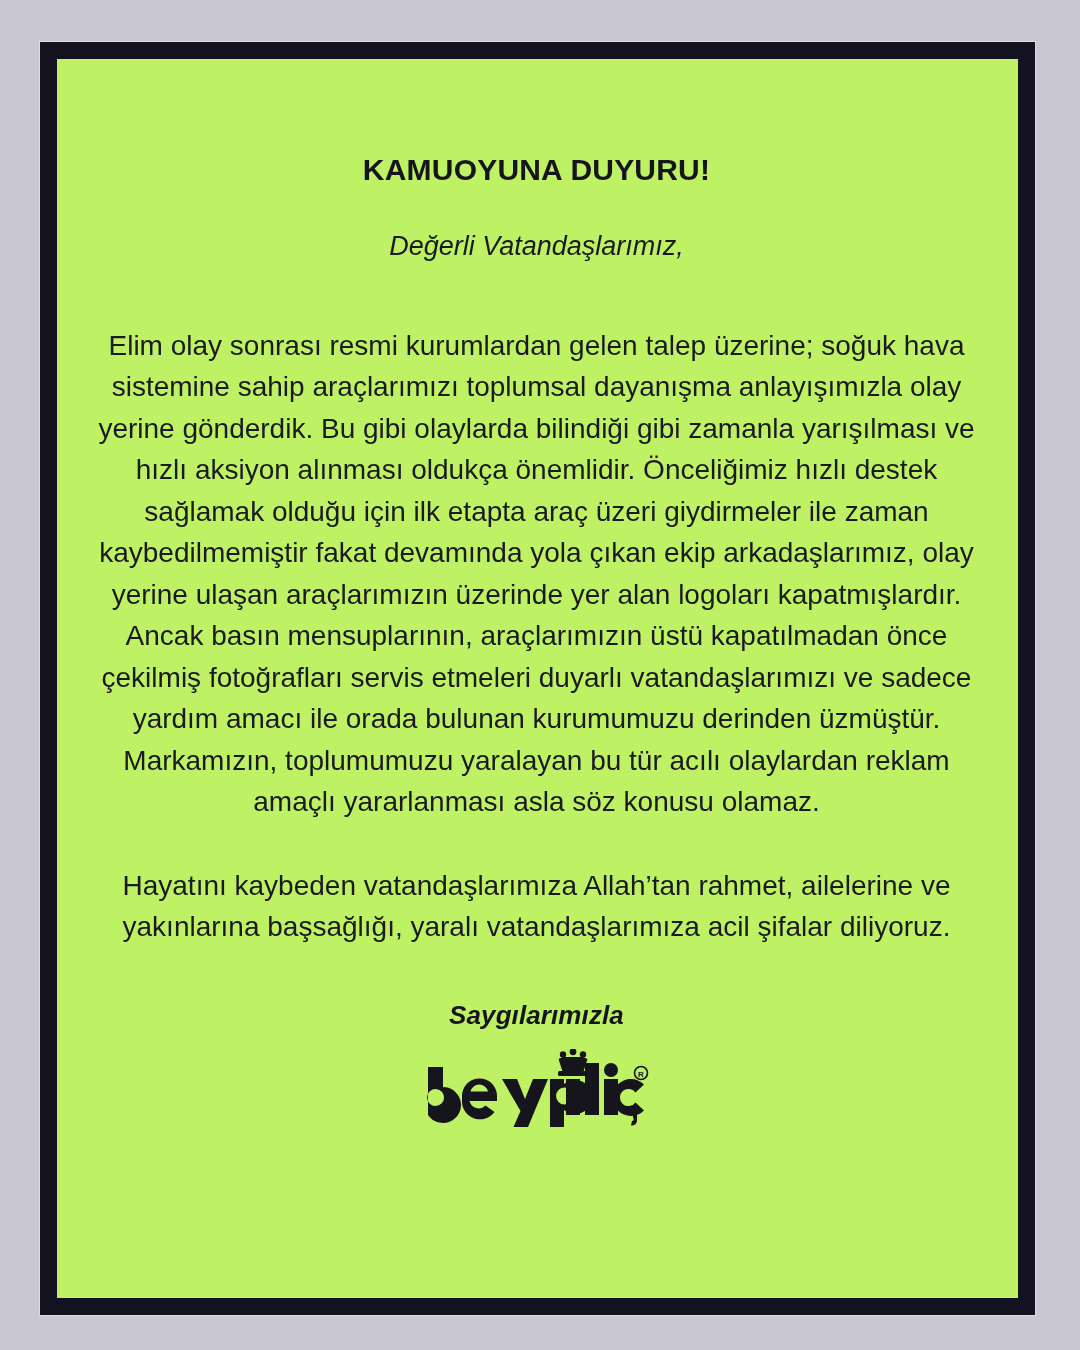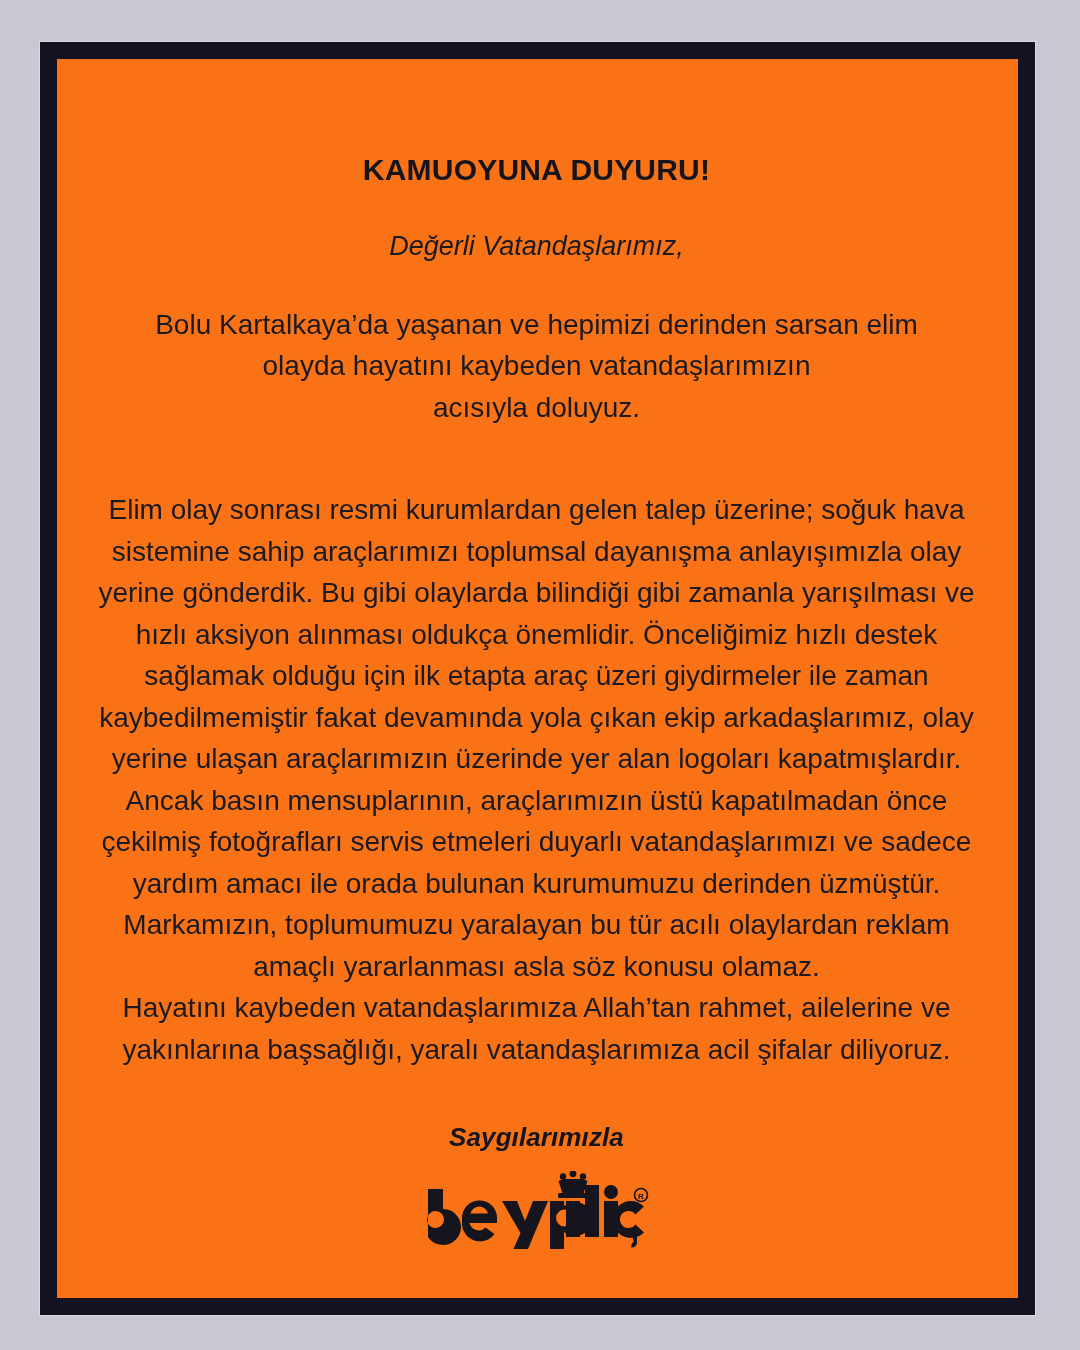--- a/index.html
+++ b/index.html
@@ -33,21 +33,21 @@
     background: #c9c8d3;
     box-shadow: 0 0 0 1px rgba(255,255,255,0.35);
   }
 
   .inner {
     position: absolute;
     left: 0;
     top: 0;
     right: 0;
     bottom: 0;
-    background: #f97316;
+    background: #bef264;
     box-sizing: border-box;
     padding: 48px 24px 20px 22px;
     display: flex;
     flex-direction: column;
     align-items: center;
   }
 
   .announce-title {
     font-size: 30px;
     font-weight: bold;
@@ -74,21 +74,21 @@
     color: #1b1a22;
     text-align: center;
     line-height: 41.5px;
     max-width: 880px;
     margin: 0;
     white-space: pre-line;
   }
 
   .para-gap-1 { margin-top: 40px; }
   .para-gap-2 { margin-top: 61px; }
-  .para-gap-3 { }
+  .para-gap-3 { margin-top: 42px; }
 
   .signoff {
     font-size: 26px;
     font-weight: bold;
     color: #16151d;
     text-align: center;
     margin-top: 52px;
     letter-spacing: 0.1px;
     font-style: italic;
   }
@@ -109,23 +109,20 @@
 
 <div class="poster">
 
   <div class="frame">
     <div class="inner">
 
       <h1 class="announce-title">KAMUOYUNA DUYURU!</h1>
 
       <p class="salutation">Değerli Vatandaşlarımız,</p>
 
-      <p class="body-para para-gap-1">Bolu Kartalkaya’da yaşanan ve hepimizi derinden sarsan elim
-olayda hayatını kaybeden vatandaşlarımızın
-acısıyla doluyuz.</p>
 
       <p class="body-para para-gap-2">Elim olay sonrası resmi kurumlardan gelen talep üzerine; soğuk hava sistemine sahip araçlarımızı toplumsal dayanışma anlayışımızla olay yerine gönderdik. Bu gibi olaylarda bilindiği gibi zamanla yarışılması ve hızlı aksiyon alınması oldukça önemlidir. Önceliğimiz hızlı destek sağlamak olduğu için ilk etapta araç üzeri giydirmeler ile zaman kaybedilmemiştir fakat devamında yola çıkan ekip arkadaşlarımız, olay yerine ulaşan araçlarımızın üzerinde yer alan logoları kapatmışlardır. Ancak basın mensuplarının, araçlarımızın üstü kapatılmadan önce çekilmiş fotoğrafları servis etmeleri duyarlı vatandaşlarımızı ve sadece yardım amacı ile orada bulunan kurumumuzu derinden üzmüştür. Markamızın, toplumumuzu yaralayan bu tür acılı olaylardan reklam amaçlı yararlanması asla söz konusu olamaz.</p>
 
       <p class="body-para para-gap-3">Hayatını kaybeden vatandaşlarımıza Allah’tan rahmet, ailelerine ve yakınlarına başsağlığı, yaralı vatandaşlarımıza acil şifalar diliyoruz.</p>
 
       <div class="signoff">Saygılarımızla</div>
 
       <div class="logo-wrap">
         <svg class="logo-svg" width="230" height="82" viewBox="0 0 230 82">
           <g fill="#16151d">

